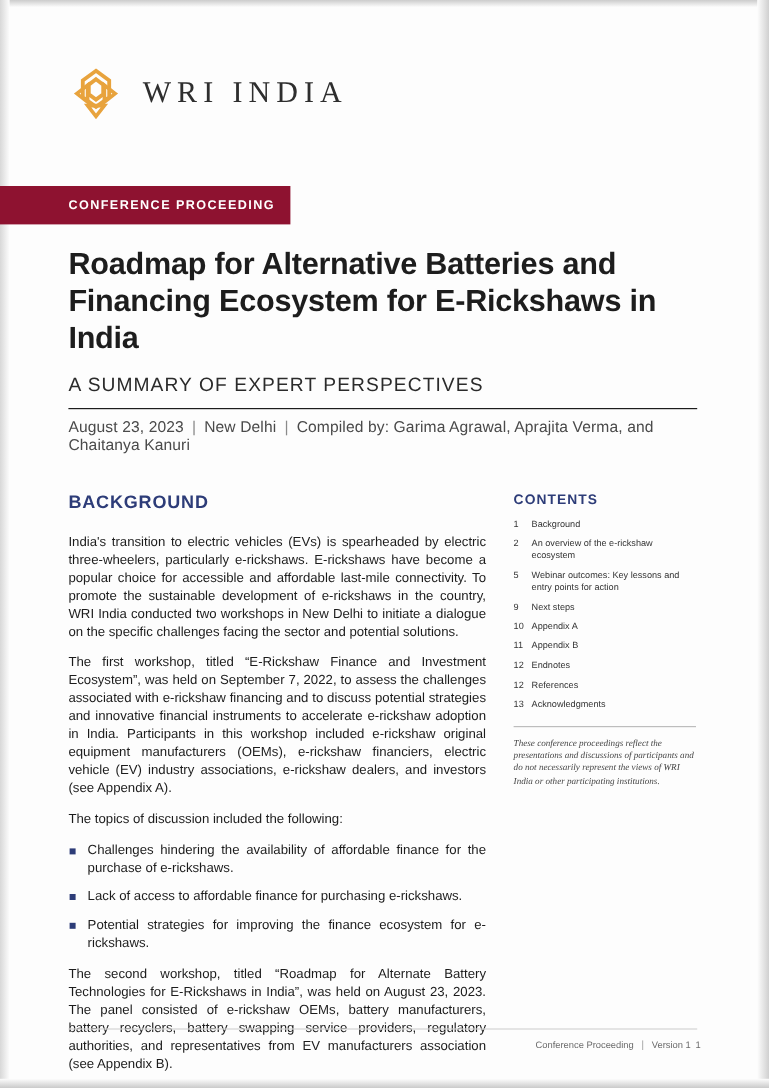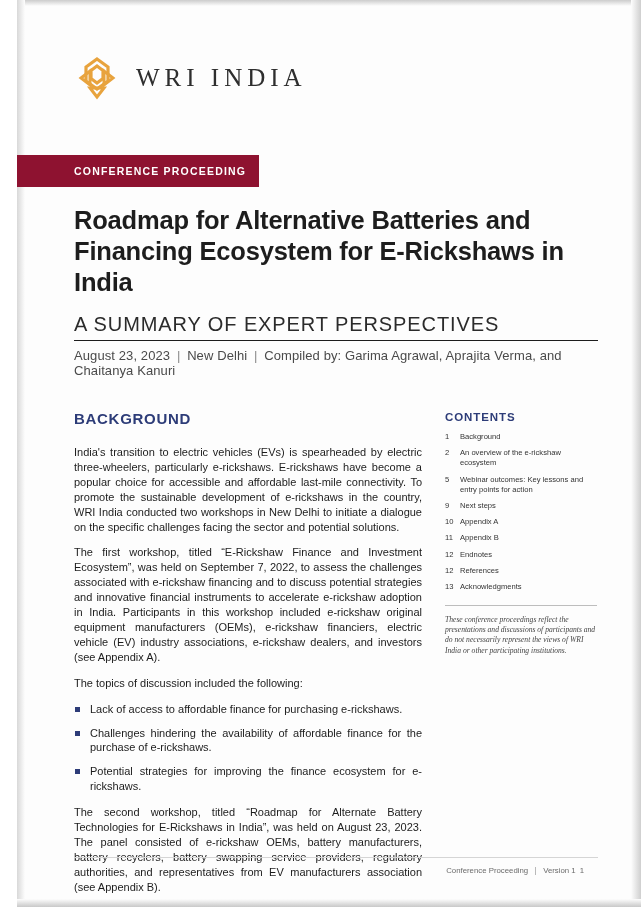--- a/index.html
+++ b/index.html
@@ -18,21 +18,20 @@
     width: 641px;
     height: 907px;
     background: #ffffff;
     box-sizing: border-box;
     overflow: hidden;
   }
   .page-inner {
     position: absolute;
     left: 0; top: 0; right: 0; bottom: 0;
     background: #fdfdfd;
-    margin-left: 17px;
   }
   
   .edge-left {
     position: absolute; left: 0; top: 0; width: 8px; height: 907px;
     background: linear-gradient(to right, #d8d8d8, #fdfdfd);
   }
   .edge-right {
     position: absolute; right: 0; top: 0; width: 10px; height: 907px;
     background: linear-gradient(to left, #cfcfcf, #fdfdfd);
   }
@@ -97,21 +96,21 @@
     line-height: 31px;
     font-weight: 700;
     color: #1d1d1d;
     letter-spacing: -0.2px;
   }
   .subtitle {
     position: absolute;
     left: 57px;
     top: 313px;
     width: 520px;
-    font-size: 20px;
+    font-size: 16px;
     letter-spacing: 0.9px;
     color: #2b2b2b;
     font-weight: 400;
   }
   .byline-rule {
     position: absolute;
     left: 57px;
     top: 340px;
     width: 524px;
     height: 1px;
@@ -286,22 +285,22 @@
       <span class="sep">|</span>
       <span>Compiled by: Garima Agrawal, Aprajita Verma, and Chaitanya Kanuri</span>
     </div>
 
     <div class="section-heading">BACKGROUND</div>
     <div class="body-col">
       <p>India's transition to electric vehicles (EVs) is spearheaded by electric three-wheelers, particularly e-rickshaws. E-rickshaws have become a popular choice for accessible and affordable last-mile connectivity. To promote the sustainable development of e-rickshaws in the country, WRI India conducted two workshops in New Delhi to initiate a dialogue on the specific challenges facing the sector and potential solutions.</p>
       <p>The first workshop, titled “E-Rickshaw Finance and Investment Ecosystem”, was held on September 7, 2022, to assess the challenges associated with e-rickshaw financing and to discuss potential strategies and innovative financial instruments to accelerate e-rickshaw adoption in India. Participants in this workshop included e-rickshaw original equipment manufacturers (OEMs), e-rickshaw financiers, electric vehicle (EV) industry associations, e-rickshaw dealers, and investors (see Appendix A).</p>
       <p>The topics of discussion included the following:</p>
       <ul class="bullets">
+        <li><span class="sq"></span><span>Challenges hindering the availability of affordable finance for the purchase of e-rickshaws.</span></li>
         <li><span class="sq"></span><span>Lack of access to affordable finance for purchasing e-rickshaws.</span></li>
-        <li><span class="sq"></span><span>Challenges hindering the availability of affordable finance for the purchase of e-rickshaws.</span></li>
         <li><span class="sq"></span><span>Potential strategies for improving the finance ecosystem for e-rickshaws.</span></li>
       </ul>
       <p>The second workshop, titled “Roadmap for Alternate Battery Technologies for E-Rickshaws in India”, was held on August 23, 2023. The panel consisted of e-rickshaw OEMs, battery manufacturers, battery recyclers, battery swapping service providers, regulatory authorities, and representatives from EV manufacturers association (see Appendix B).</p>
     </div>
 
     <div class="contents-head">CONTENTS</div>
     <div class="toc">
       <div class="toc-row">
         <span class="toc-num">1</span>
         <span class="toc-label">Background</span>

